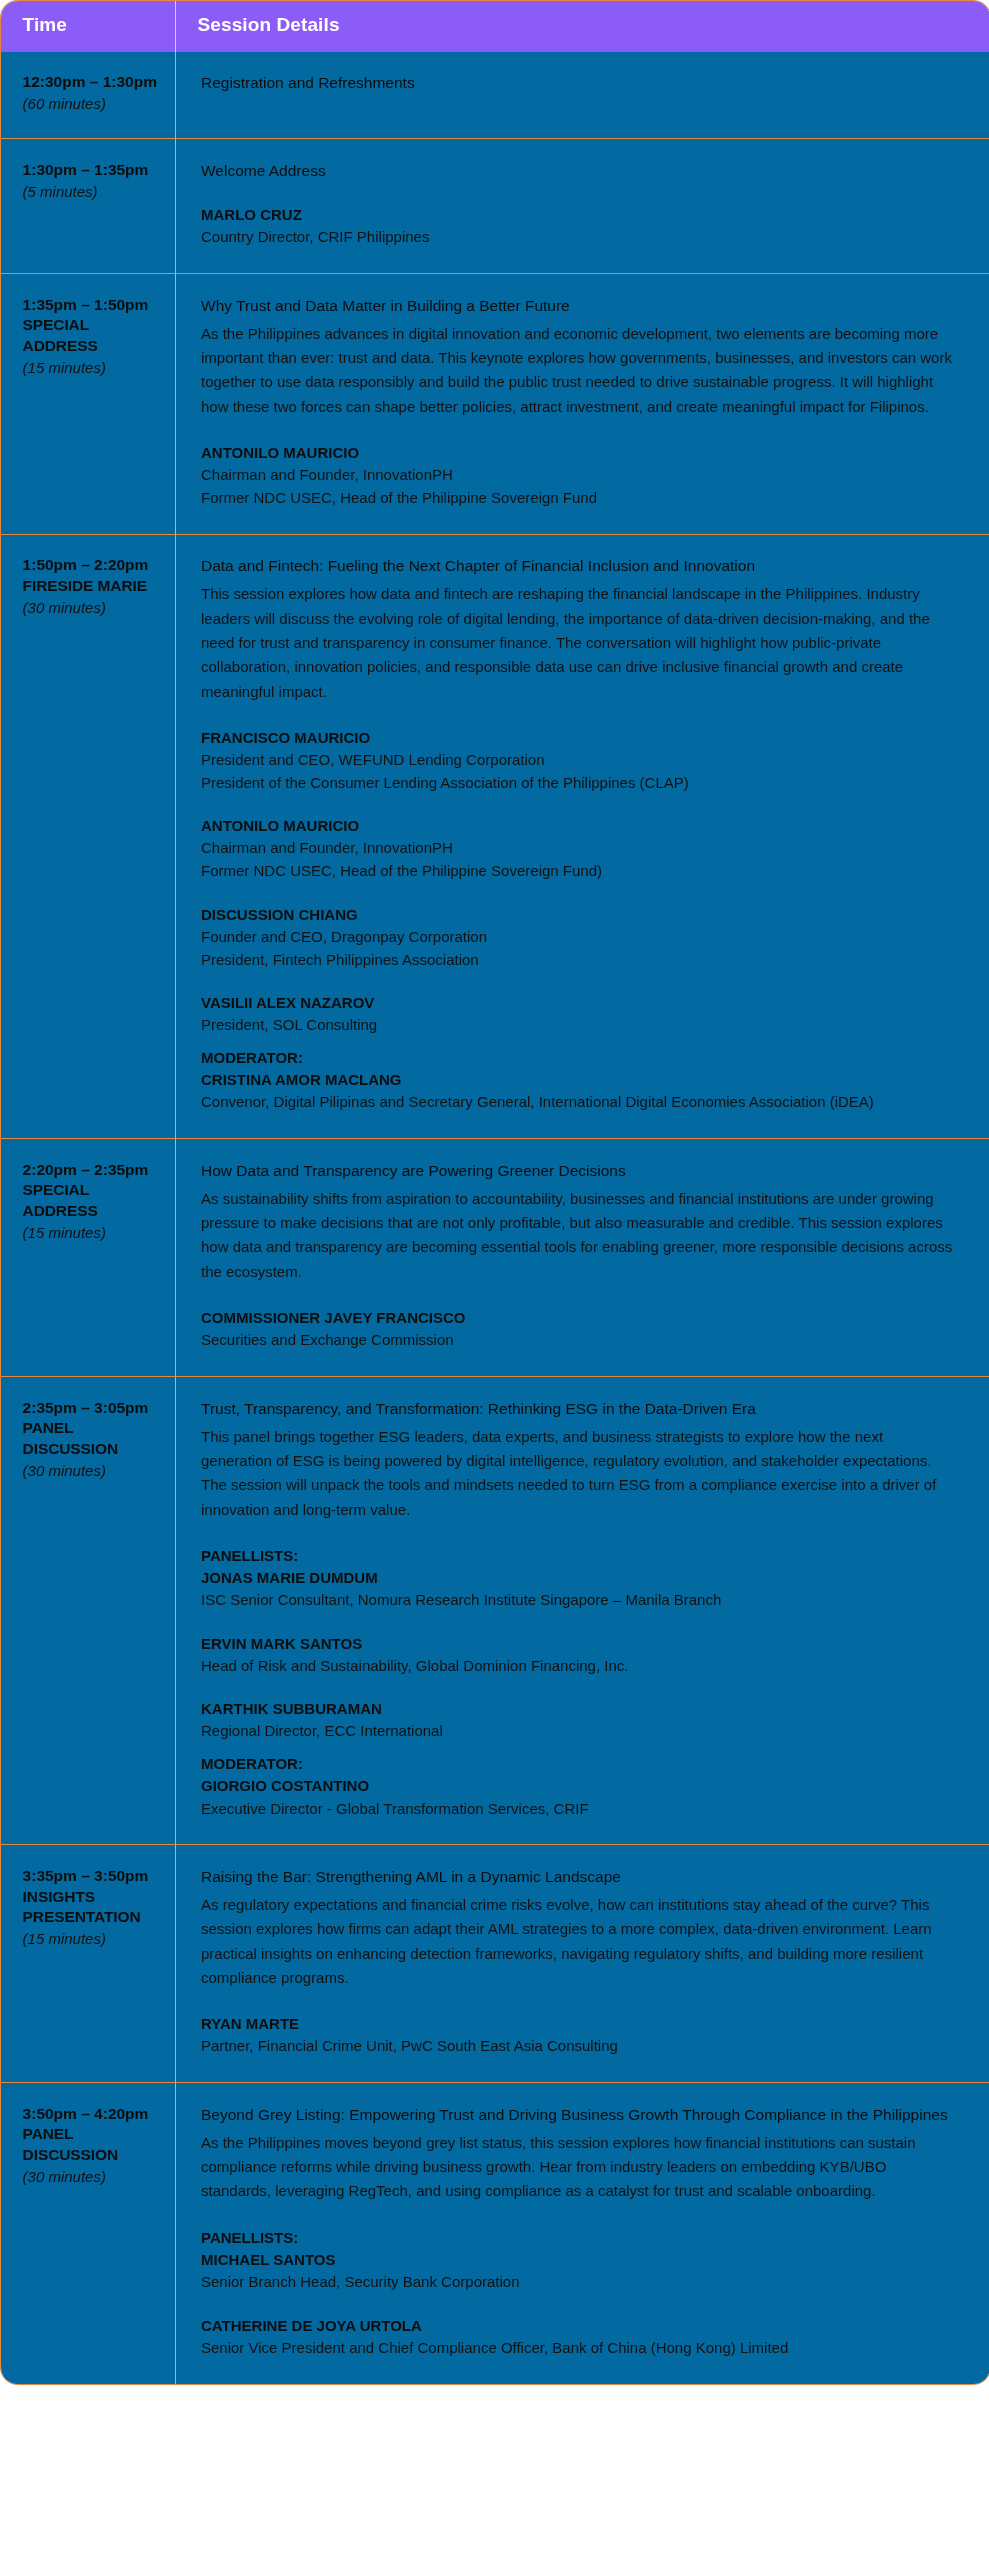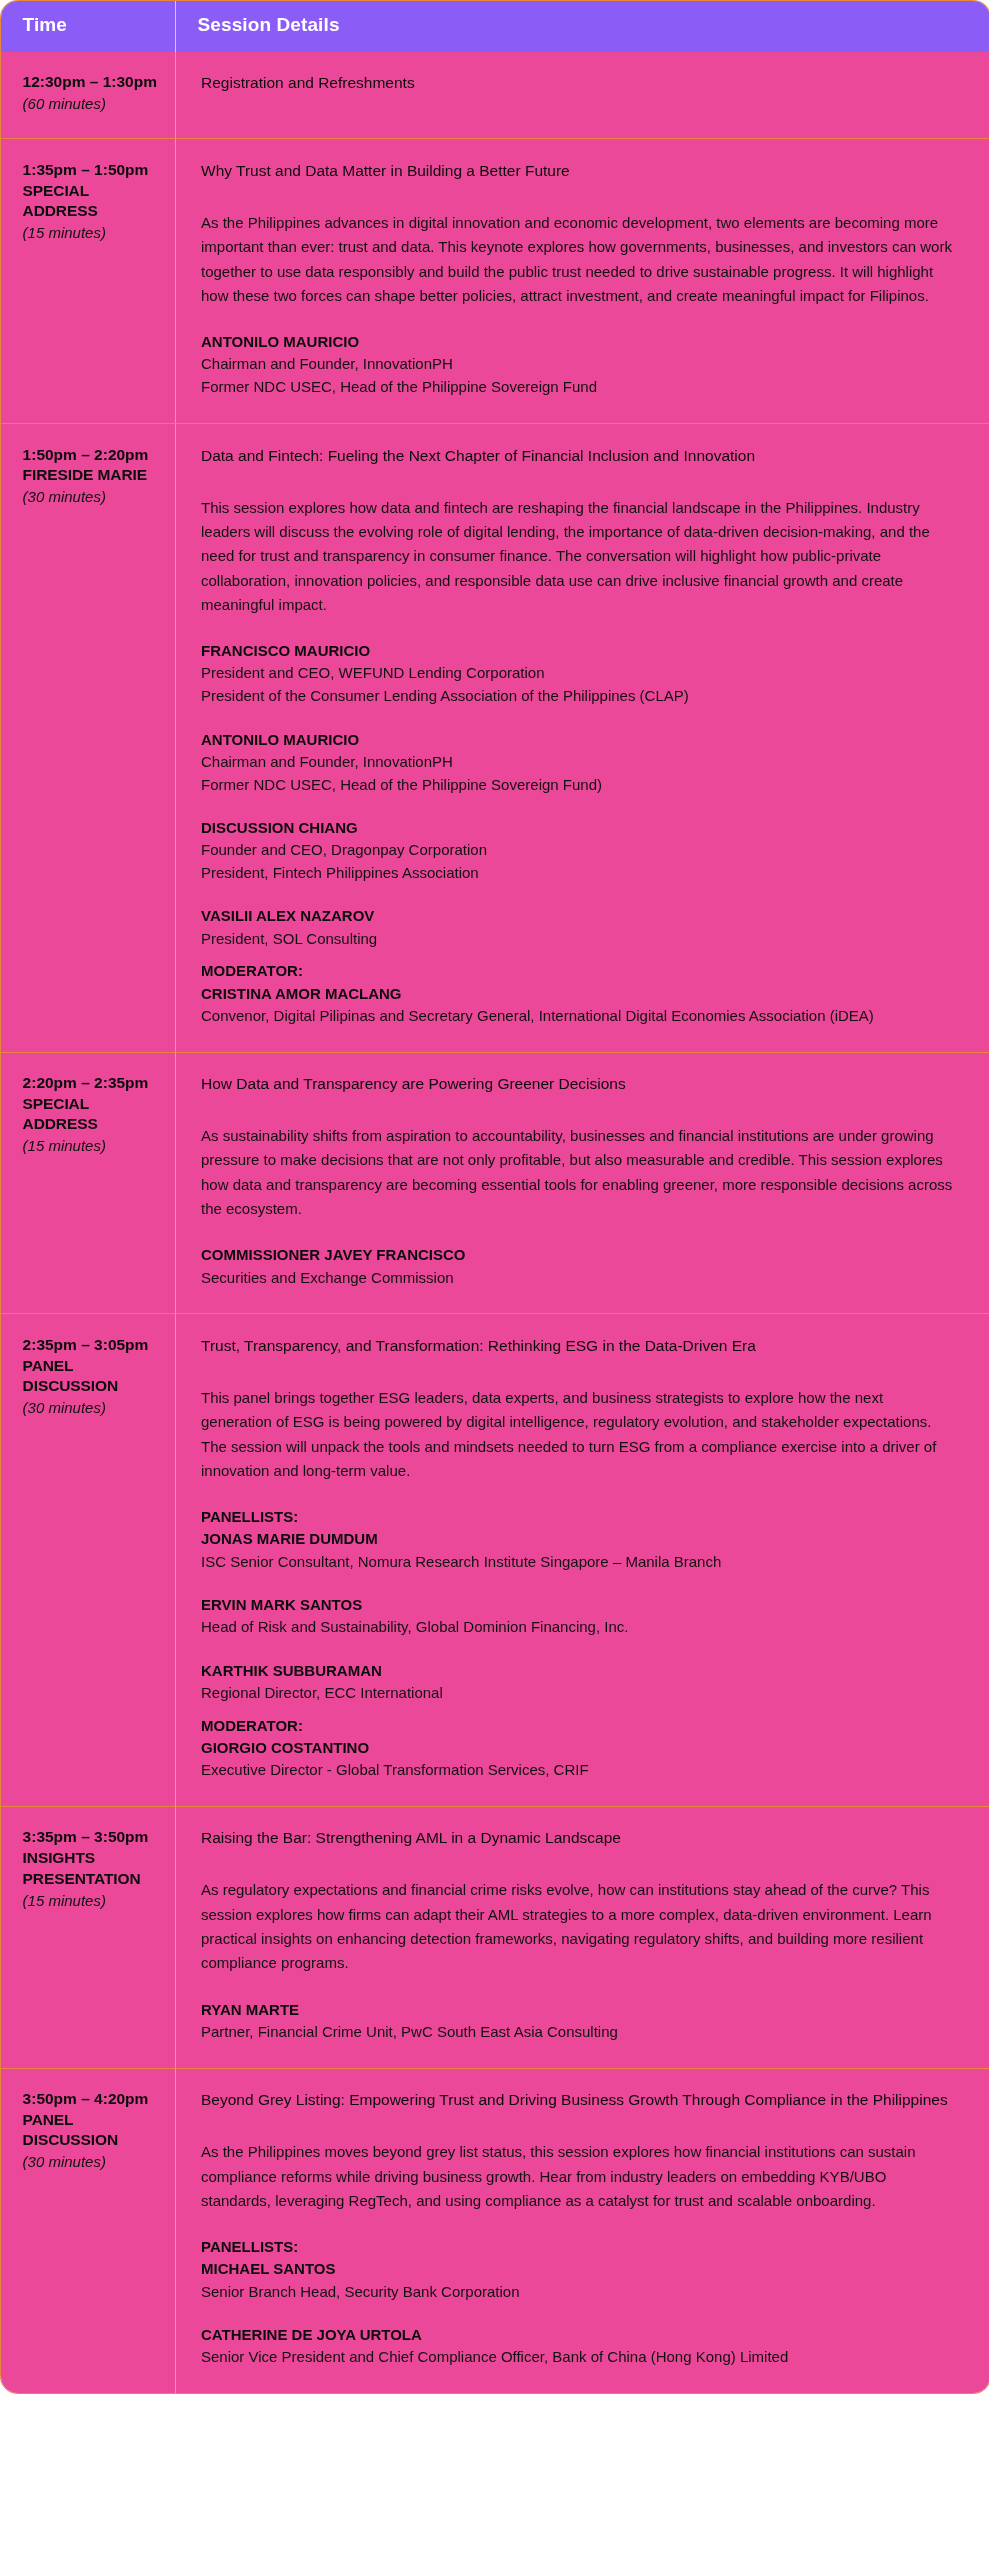--- a/index.html
+++ b/index.html
@@ -43,21 +43,21 @@
     line-height: 1.15;
     vertical-align: middle;
     border: 0;
   }
   thead th.th-time { border-right: 1px solid #F7C596; }
 
   tbody td {
     vertical-align: top;
     border-top: 1px solid #E8863A;
     padding: 0;
-    background: #ec4899;
+    background: #0369a1;
   }
   tbody tr:first-child td { border-top: 0; }
 
   td.cell-time {
     border-right: 1px solid #E3A868;
     padding: 20.6px 10.3px 24px 21.6px;
   }
   td.cell-details {
     padding: 20.6px 36px 24px 25px;
   }
@@ -88,21 +88,21 @@
     font-size: 15.5px;
     font-weight: normal;
     color: #0d0d0d;
     line-height: 1.36;
     margin: 0 0 0 0;
   }
   .s-desc {
     font-size: 15px;
     color: #121212;
     line-height: 1.62;
-    margin-top: 30px;
+    margin-top: 6px;
   }
   .people { margin-top: 23px; }
   .role-head {
     font-size: 15px;
     font-weight: bold;
     color: #0d0d0d;
     line-height: 1.48;
   }
   .person { margin-top: 20.6px; }
   .person.first { margin-top: 0; }
@@ -139,20 +139,35 @@
           <td class="cell-time">
             <div class="t-range">12:30pm – 1:30pm</div>
             <div class="t-dur">(60 minutes)</div>
           </td>
           <td class="cell-details">
             <div class="s-title">Registration and Refreshments</div>
           </td>
         </tr>
         <tr>
           <td class="cell-time">
+            <div class="t-range">1:30pm – 1:35pm</div>
+            <div class="t-dur">(5 minutes)</div>
+          </td>
+          <td class="cell-details">
+            <div class="s-title">Welcome Address</div>
+            <div class="people">
+              <div class="person first">
+                <div class="person-name">MARLO CRUZ</div>
+                <div class="person-line">Country Director, CRIF Philippines</div>
+              </div>
+            </div>
+          </td>
+        </tr>
+        <tr>
+          <td class="cell-time">
             <div class="t-range">1:35pm – 1:50pm</div>
             <div class="t-kind">SPECIAL ADDRESS</div>
             <div class="t-dur">(15 minutes)</div>
           </td>
           <td class="cell-details">
             <div class="s-title">Why Trust and Data Matter in Building a Better Future</div>
             <div class="s-desc">As the Philippines advances in digital innovation and economic development, two elements are becoming more important than ever: trust and data. This keynote explores how governments, businesses, and investors can work together to use data responsibly and build the public trust needed to drive sustainable progress. It will highlight how these two forces can shape better policies, attract investment, and create meaningful impact for Filipinos.</div>
             <div class="people">
               <div class="person first">
                 <div class="person-name">ANTONILO MAURICIO</div>

